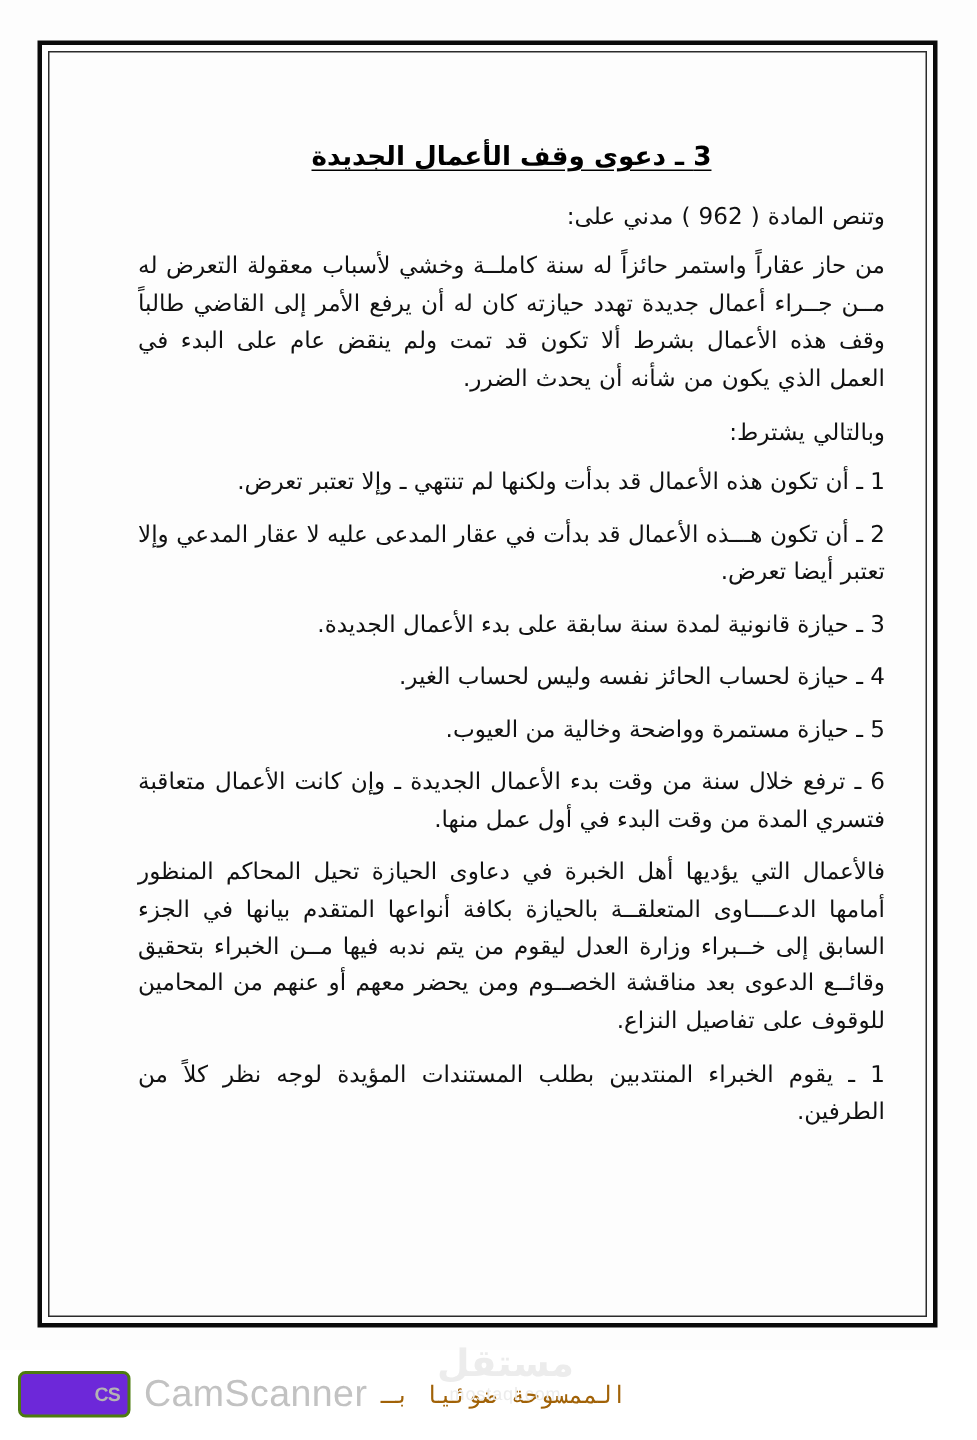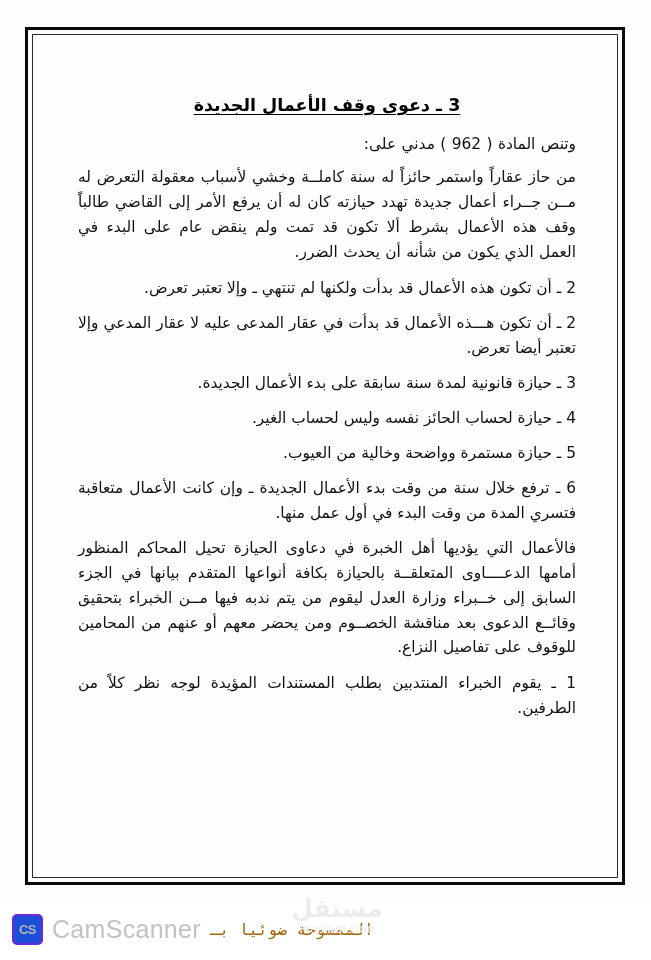--- a/index.html
+++ b/index.html
@@ -42,21 +42,21 @@
     top: 34px;
     width: 586px;
     height: 844px;
     border: 1px solid #2b2b2b;
     box-sizing: border-box;
   }
 
   
   .content {
     position: absolute;
-    left: 78px;
+    left: 92px;
     top: 92px;
     width: 498px;
     direction: rtl;
     text-align: justify;
     color: #111111;
   }
 
   .doc-heading {
     font-size: 17.5px;
     font-weight: bold;
@@ -121,31 +121,32 @@
     left: 12px;
     top: 14px;
     display: flex;
     align-items: center;
     gap: 9px;
     direction: ltr;
   }
   .cs-logo {
     width: 27px;
     height: 27px;
-    border: 2px solid #6d28d9;
+    border: 2px solid #4d7c0f;
     border-radius: 5px;
     display: flex;
     align-items: center;
     justify-content: center;
     font-size: 13px;
     font-weight: bold;
     color: #b4b4b4;
     letter-spacing: -0.5px;
     font-family: "Liberation Sans", sans-serif;
-    background: #1d4ed8;
+    background: #6d28d9;
+    padding-left: 44px;
   }
   .cs-text {
     font-size: 25px;
     color: #c2c2c2;
     font-family: "Liberation Sans", sans-serif;
     letter-spacing: 0.3px;
     white-space: nowrap;
   }
   .cs-arabic {
     font-size: 16px;
@@ -192,22 +193,23 @@
 
   <div class="content">
 
     <h1 class="doc-heading">3 ـ دعوى وقف الأعمال الجديدة</h1>
 
 
     <p class="para line-right tight">وتنص المادة ( 962 ) مدني على:</p>
 
     <p class="para justify-both gap-small">من حاز عقاراً واستمر حائزاً له سنة كاملــة وخشي لأسباب معقولة التعرض له مــن جــراء أعمال جديدة تهدد حيازته كان له أن يرفع الأمر إلى القاضي طالباً وقف هذه الأعمال بشرط ألا تكون قد تمت ولم ينقض عام على البدء في العمل الذي يكون من شأنه أن يحدث الضرر.</p>
 
-
-    <p class="list-item right-run">2 ـ أن تكون هذه الأعمال قد بدأت ولكنها لم تنتهي ـ وإلا تعتبر تعرض.</p>
+    <p class="para line-right tight">وبالتالي يشترط:</p>
+
+    <p class="list-item right-run">1 ـ أن تكون هذه الأعمال قد بدأت ولكنها لم تنتهي ـ وإلا تعتبر تعرض.</p>
 
     <p class="list-item">2 ـ أن تكون هـــذه الأعمال قد بدأت في عقار المدعى عليه لا عقار المدعي وإلا تعتبر أيضا تعرض.</p>
 
     <p class="list-item right-run">3 ـ حيازة قانونية لمدة سنة سابقة على بدء الأعمال الجديدة.</p>
 
     <p class="list-item right-run">4 ـ حيازة لحساب الحائز نفسه وليس لحساب الغير.</p>
 
     <p class="list-item right-run">5 ـ حيازة مستمرة وواضحة وخالية من العيوب.</p>
 
     <p class="list-item">6 ـ ترفع خلال سنة من وقت بدء الأعمال الجديدة ـ وإن كانت الأعمال متعاقبة فتسري المدة من وقت البدء في أول عمل منها.</p>

